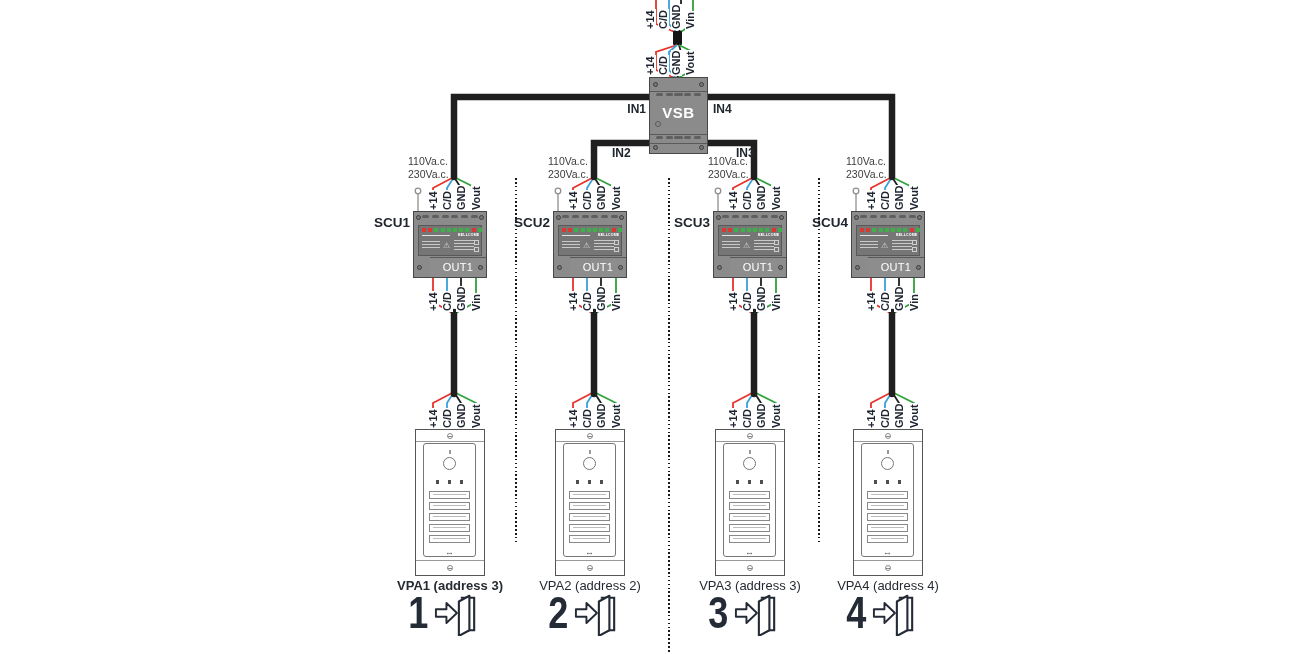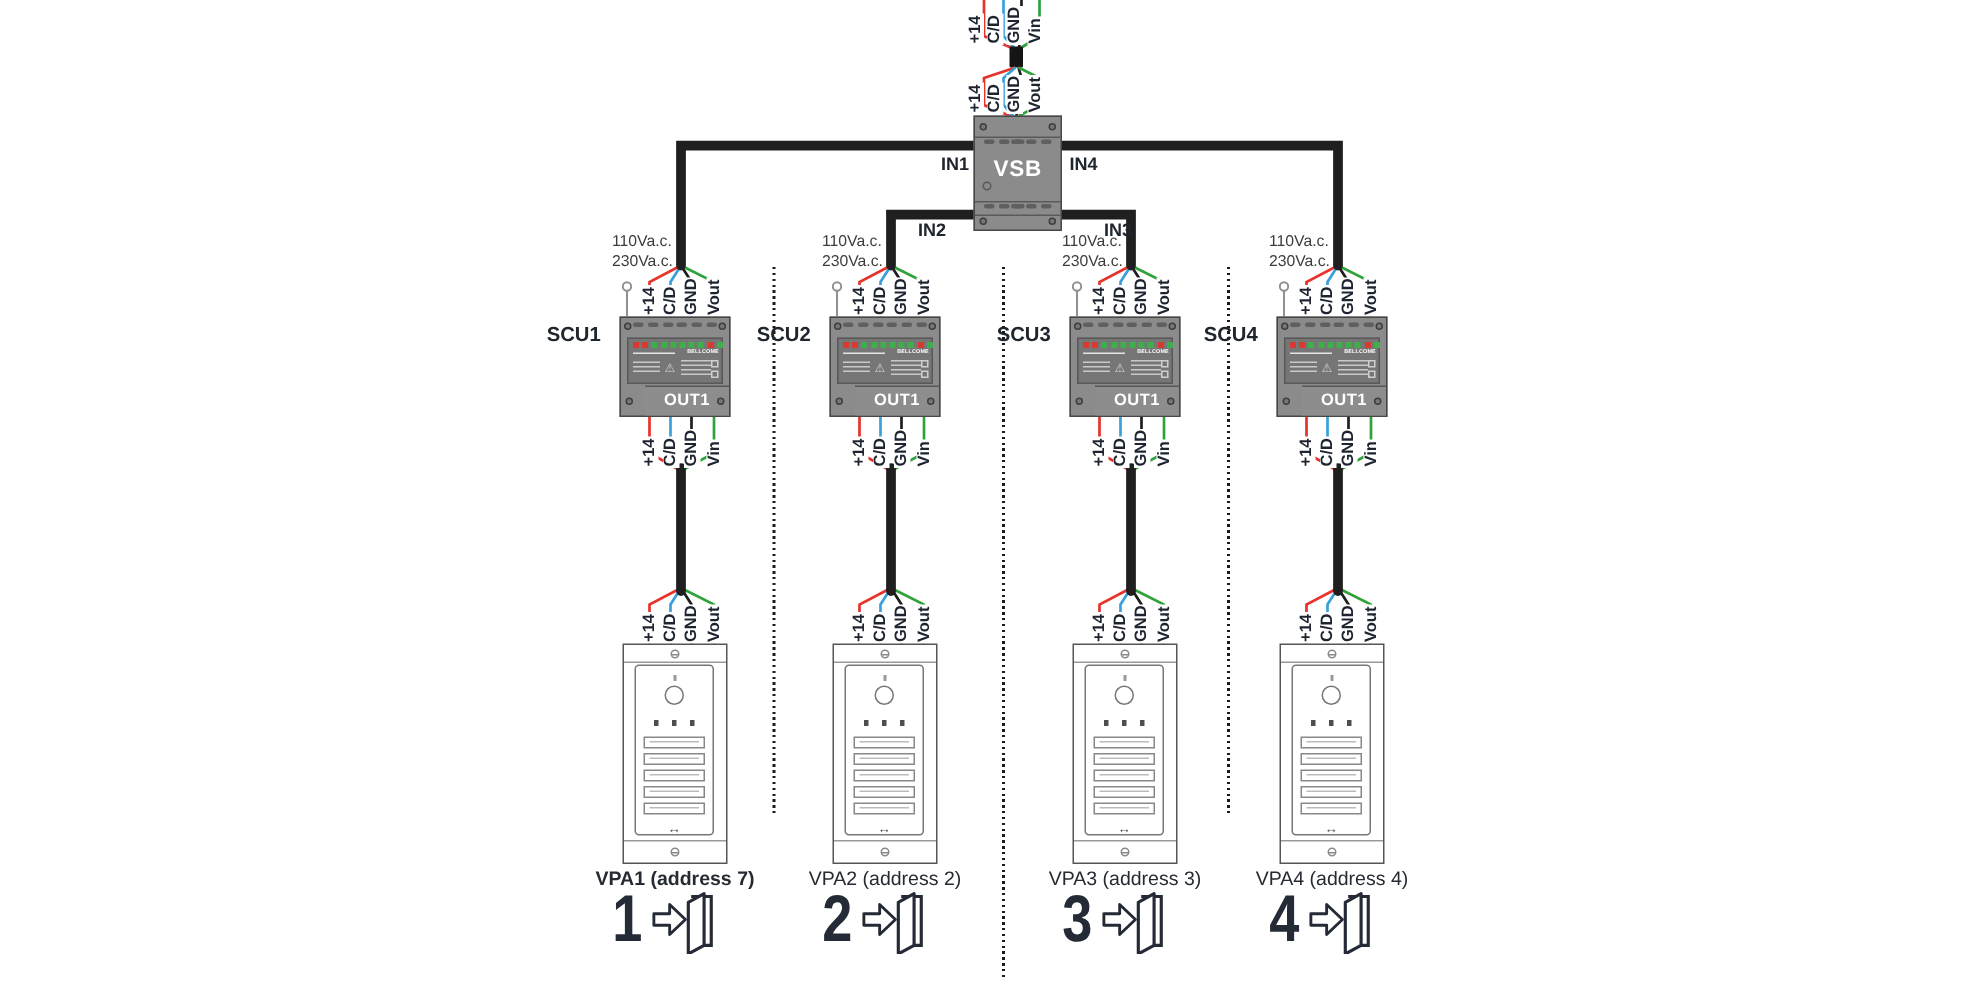--- a/index.html
+++ b/index.html
@@ -51,23 +51,23 @@
   .brandline{position:absolute;left:0;top:1px;width:28px;height:1px;background:#e3e3e3;}
   .brand{position:absolute;right:0;top:-1px;font-size:6px;font-weight:700;color:#fff;
          transform:scale(.6);transform-origin:right top;letter-spacing:.2px;}
   .tblock{position:absolute;left:3px;top:14px;right:2px;height:14px;}
   .tl{height:1px;background:#c9c9c9;margin-bottom:2px;}
   .tleft{position:absolute;left:0;top:1px;width:18px;}
   .tright{position:absolute;left:32px;top:0;width:20px;}
   .tri{position:absolute;left:21px;top:1px;font-size:8px;line-height:10px;color:#d8d8d8;}
   .cbox{position:absolute;right:0;width:5px;height:5px;border:1px solid #cfcfcf;box-sizing:border-box;}
   .out-bar{position:absolute;left:16px;right:0;bottom:0;height:19px;border-top:1px solid #585858;
-           background:#8d8d8d;text-align:center;color:#fff;font-weight:700;font-size:11px;
+           background:#8d8d8d;text-align:center;color:#fff;font-weight:400;font-size:11px;
            line-height:19px;letter-spacing:.3px;}
-  .scu-name{position:absolute;left:-95px;top:215px;width:55px;text-align:center;
+  .scu-name{position:absolute;left:-95px;top:215px;width:55px;text-align:right;
             font-weight:700;font-size:13.5px;color:#20262e;}
   .pwr{position:absolute;left:-42px;top:155px;width:60px;font-size:10.5px;line-height:12.5px;
        color:#3c3c3c;}
 
   
   .vpa{position:absolute;left:-35px;top:429px;width:70px;height:147px;background:#fff;
        border:1.5px solid #555;box-sizing:border-box;}
   .pscrew{position:absolute;left:50%;margin-left:-3px;width:6px;height:6px;border-radius:50%;
           border:1px solid #8a8a8a;box-sizing:border-box;background:
           linear-gradient(#8a8a8a,#8a8a8a) center/4px 1px no-repeat;}
@@ -329,21 +329,21 @@
         <div class="plate" style="top:47px;"></div>
         <div class="plate" style="top:58px;"></div>
         <div class="plate" style="top:69px;"></div>
         <div class="plate" style="top:80px;"></div>
         <div class="plate" style="top:91px;"></div>
         <div class="fbottom">↔</div>
       </div>
       <div class="pline" style="bottom:14px;"></div>
       <div class="pscrew" style="bottom:4px;"></div>
     </div>
-    <div class="vpa-caption bold">VPA1 (address 7)</div>
+    <div class="vpa-caption bold">VPA1 (address 3)</div>
     <div class="door-row">
       <span class="addr-num">1</span>
       <svg width="44" height="46" viewBox="0 0 46 46">
         <path d="M2,19 H13 V12.5 L24,23 L13,33.5 V27 H2 Z" fill="#fff" stroke="#242b37" stroke-width="2" stroke-linejoin="round"></path>
         <path d="M28,7 H42 V41 H35" fill="none" stroke="#242b37" stroke-width="2.2"></path>
         <polygon points="26,11 37,5 37,41 26,47" fill="#fff" stroke="#242b37" stroke-width="2.2" stroke-linejoin="round"></polygon>
       </svg>
     </div>
   </div>
 

